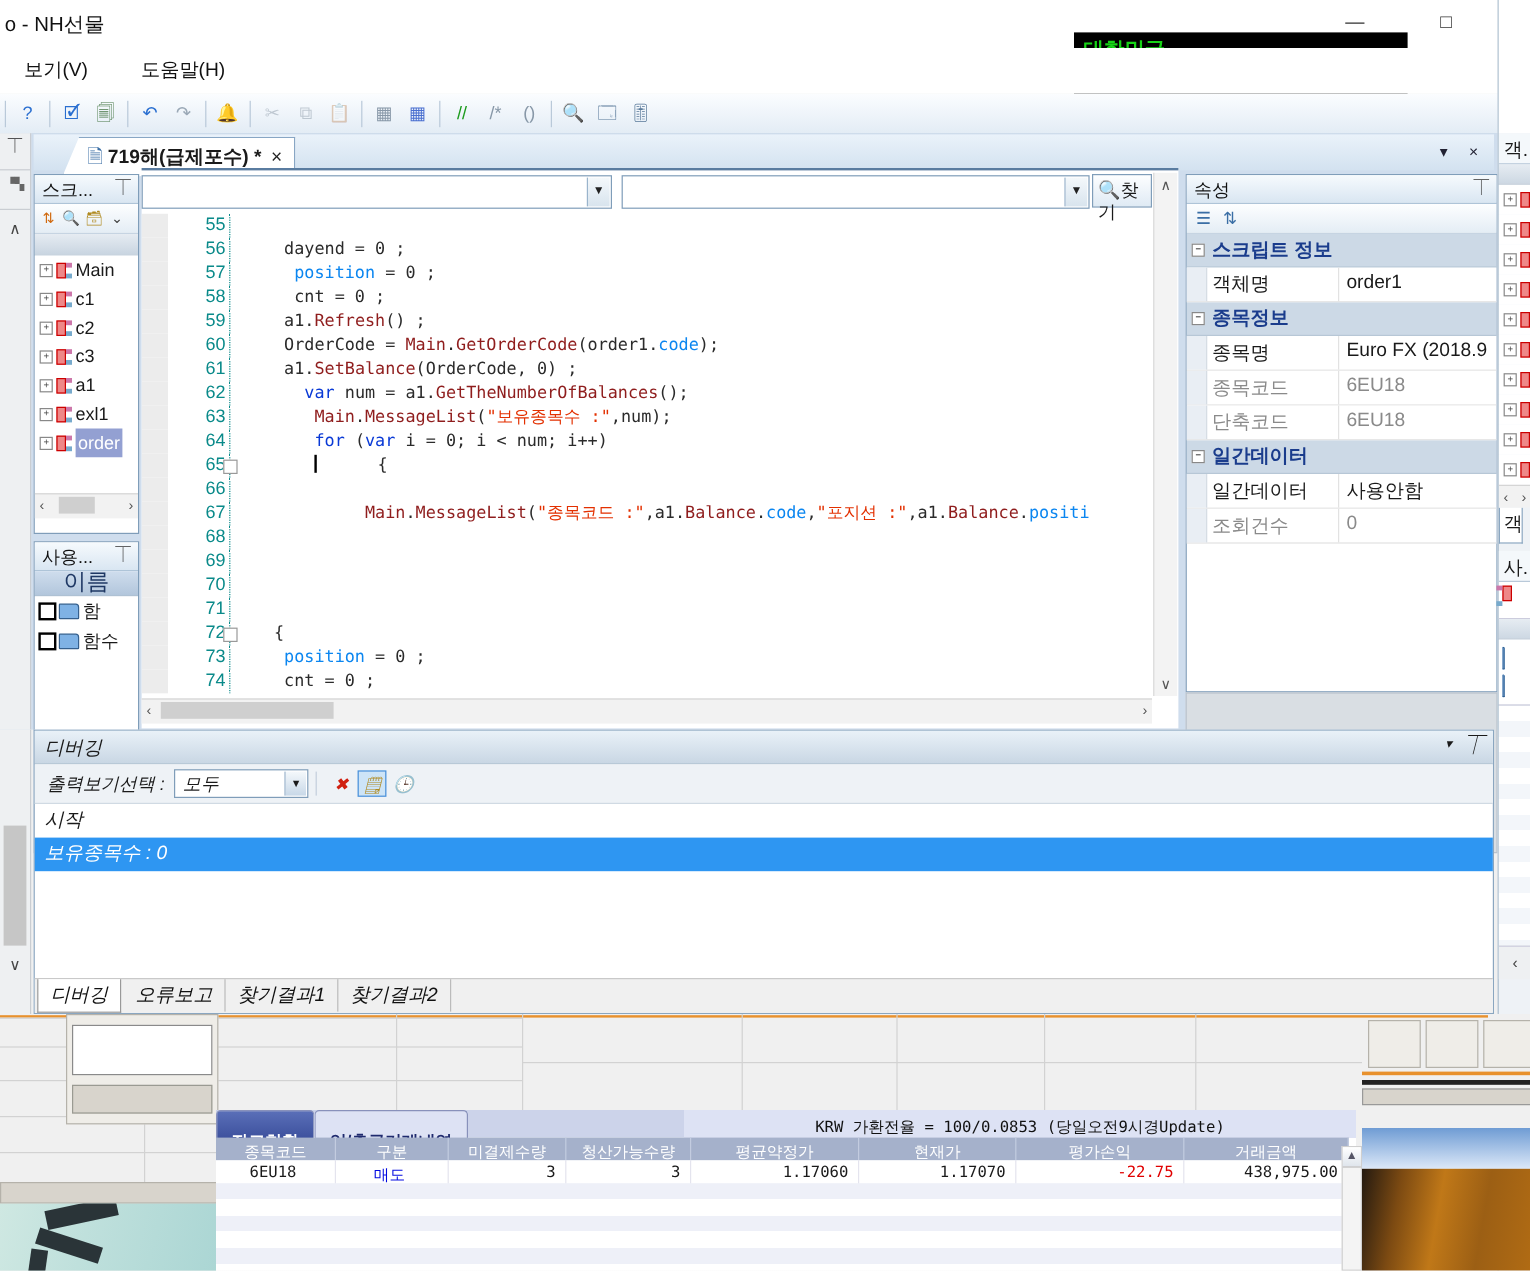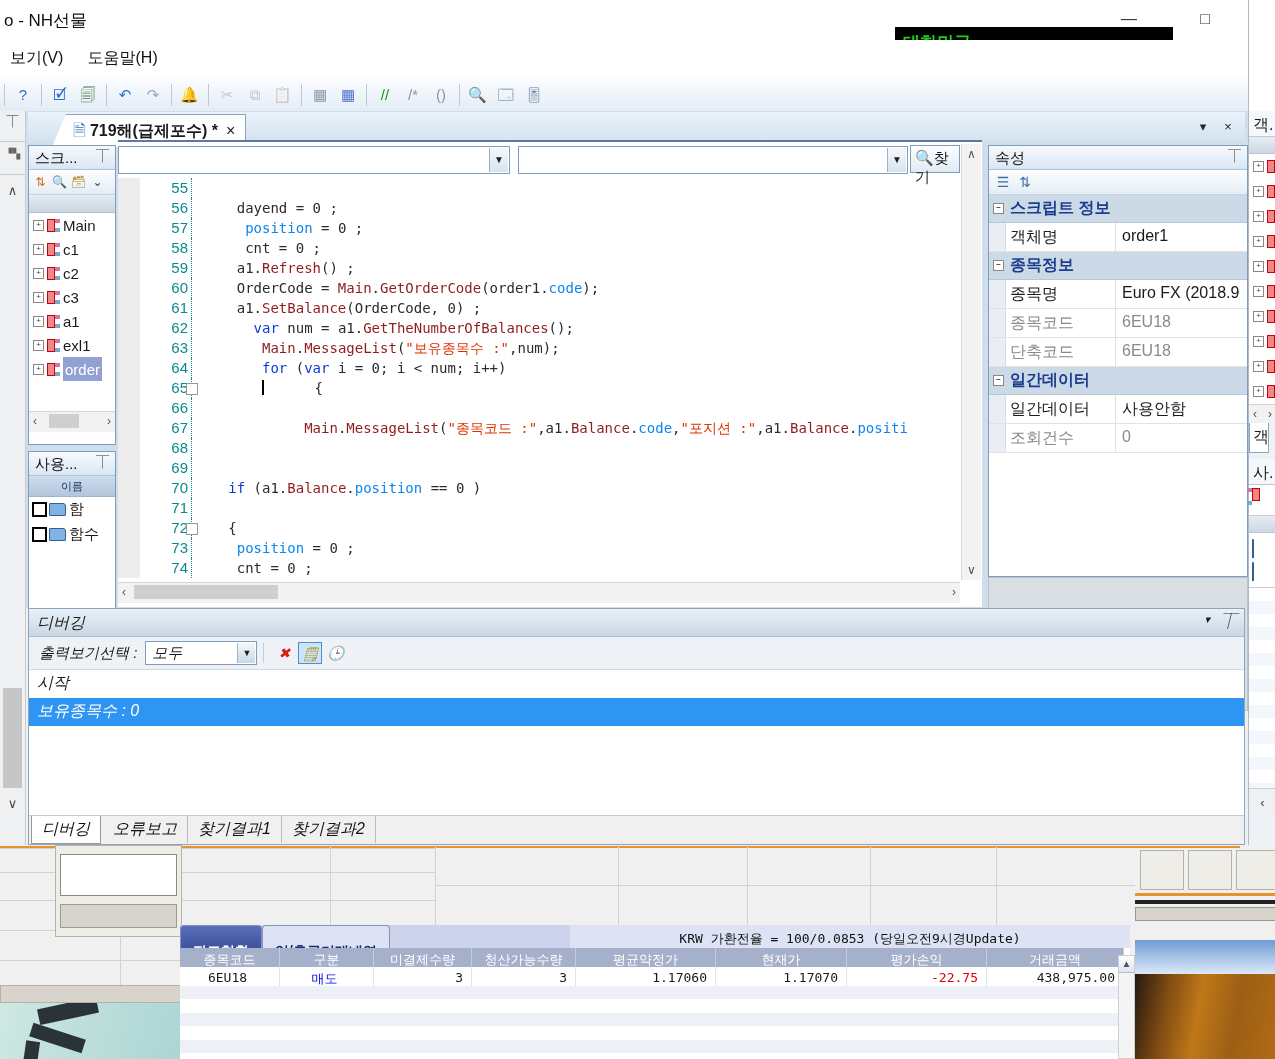--- a/index.html
+++ b/index.html
@@ -6,21 +6,21 @@
   body{width:1275px;height:1059px;position:relative;overflow:hidden;
        font-family:"Liberation Sans",sans-serif;background:#f0f0f0;font-size:15px;color:#1a1a1a;}
   .abs{position:absolute;}
   
   #titlebar{left:0;top:0;width:1275px;height:40px;background:#fff;}
   #title-text{left:4px;top:9px;font-size:17px;color:#111;}
   .wbtn{top:6px;width:34px;height:26px;text-align:center;line-height:26px;font-size:16px;color:#333;}
   #clock{left:895px;top:27px;width:278px;height:57px;background:#000;color:#17d417;
          font-family:"DejaVu Sans Mono",monospace;font-size:17px;font-weight:bold;line-height:26px;padding:2px 8px;box-sizing:border-box;white-space:nowrap;}
   #menubar{left:0;top:40px;width:1275px;height:38px;background:#fff;}
-  .menu-item{display:inline-block;padding:8px 10px;font-size:16px;color:#111;}
+  .menu-item{display:inline-block;padding:8px 20px;font-size:16px;color:#111;}
   #toolbar{left:0;top:78px;width:1275px;height:33px;background:linear-gradient(#fbfdff,#e3ecf5);
            border-bottom:1px solid #c3d3e3;display:flex;align-items:center;}
   .tbi{width:26px;height:24px;margin:0 1px;text-align:center;line-height:24px;font-size:15px;}
   .tbi.disabled{opacity:.35;}
   .tbsep{width:1px;height:22px;background:#b9c9d9;margin:0 4px;}
   
   #main{left:0;top:111px;width:1275px;height:497px;background:#cfdded;}
   .strip{background:#eef0f2;border-right:1px solid #c9cdd2;}
   .chev{color:#444;font-size:13px;text-align:center;}
   
@@ -48,21 +48,21 @@
   .cicon .r1{left:0;top:0;width:6px;height:11px;border:1px solid #c00;background:#e88;}
   .cicon .r2{right:0;top:0;width:5px;height:4px;background:#c7a;}
   .cicon .r3{right:0;bottom:0;width:5px;height:4px;background:#7ac;}
   .trow .lbl{font-size:15px;}
   .trow.sel .lbl{background:#93a0d2;color:#fff;padding:14px 2px;}
   .hscroll{height:20px;background:#f2f2f2;border-top:1px solid #d5d5d5;position:relative;}
   .hscroll .la,.hscroll .ra{position:absolute;top:2px;font-size:12px;color:#555;}
   .hscroll .la{left:4px;} .hscroll .ra{right:4px;}
   .hscroll .thumb{position:absolute;top:2px;height:14px;background:#cfcfcf;}
   #user-panel{left:28px;top:340px;width:86px;height:258px;}
-  #user-colhead{height:20px;background:linear-gradient(#cfdded,#b2c6dc);color:#1f3864;text-align:center;font-size:11px;line-height:20px;border-bottom:1px solid #9fb5ca;}
+  #user-colhead{height:20px;background:linear-gradient(#cfdded,#b2c6dc);color:#1f3864;text-align:center;font-size:19px;line-height:20px;border-bottom:1px solid #9fb5ca;}
   .urow{height:25px;display:flex;align-items:center;}
   .cb{width:11px;height:11px;border:2px solid #000;background:#fff;margin:0 2px 0 3px;flex:none;}
   .folder{width:15px;height:11px;background:#7fb2e5;border:1px solid #35608e;border-radius:1px 3px 1px 1px;margin-right:3px;flex:none;}
   
   #editor{left:118px;top:29px;width:864px;height:465px;background:#fff;border-top:2px solid #5a7ca0;}
   .combo{position:absolute;height:26px;background:#fff;border:1px solid #7f9db9;}
   .combo .drop{position:absolute;right:1px;top:1px;bottom:1px;width:18px;background:linear-gradient(#f4f8fb,#d8e4ee);border-left:1px solid #9ab4cc;
                text-align:center;font-size:10px;line-height:24px;color:#222;}
   #find-btn{position:absolute;height:28px;border:1px solid #7f9db9;background:linear-gradient(#fdfeff,#dfeaf4);
             font-size:15px;padding:3px 6px 0 4px;box-sizing:border-box;}
@@ -324,21 +324,21 @@
         <div class="cl"><span class="margin"></span><span class="ln">60</span><span class="gsep"></span><span class="code-text"><span class="d">    OrderCode = </span><span class="m">Main</span><span class="d">.</span><span class="m">GetOrderCode</span><span class="d">(order1.</span><span class="p">code</span><span class="d">);</span></span></div>
         <div class="cl"><span class="margin"></span><span class="ln">61</span><span class="gsep"></span><span class="code-text"><span class="d">    a1.</span><span class="m">SetBalance</span><span class="d">(OrderCode, 0) ;</span></span></div>
         <div class="cl"><span class="margin"></span><span class="ln">62</span><span class="gsep"></span><span class="code-text"><span class="d">      </span><span class="k">var</span><span class="d"> num = a1.</span><span class="m">GetTheNumberOfBalances</span><span class="d">();</span></span></div>
         <div class="cl"><span class="margin"></span><span class="ln">63</span><span class="gsep"></span><span class="code-text"><span class="d">       </span><span class="m">Main</span><span class="d">.</span><span class="m">MessageList</span><span class="d">(</span><span class="s">"보유종목수 :"</span><span class="d">,num);</span></span></div>
         <div class="cl"><span class="margin"></span><span class="ln">64</span><span class="gsep"></span><span class="code-text"><span class="d">       </span><span class="k">for</span><span class="d"> (</span><span class="k">var</span><span class="d"> i = 0; i &lt; num; i++)</span></span></div>
         <div class="cl"><span class="margin"></span><span class="ln">65</span><span class="gsep"><span class="fold"></span></span><span class="code-text"><span class="d">       </span><span class="caret"></span><span class="d">      {</span></span></div>
         <div class="cl"><span class="margin"></span><span class="ln">66</span><span class="gsep"></span></div>
         <div class="cl"><span class="margin"></span><span class="ln">67</span><span class="gsep"></span><span class="code-text"><span class="d">            </span><span class="m">Main</span><span class="d">.</span><span class="m">MessageList</span><span class="d">(</span><span class="s">"종목코드 :"</span><span class="d">,a1.</span><span class="m">Balance</span><span class="d">.</span><span class="p">code</span><span class="d">,</span><span class="s">"포지션 :"</span><span class="d">,a1.</span><span class="m">Balance</span><span class="d">.</span><span class="p">positi</span></span></div>
         <div class="cl"><span class="margin"></span><span class="ln">68</span><span class="gsep"></span><span class="code-text"></span></div>
         <div class="cl"><span class="margin"></span><span class="ln">69</span><span class="gsep"></span><span class="code-text"></span></div>
-        <div class="cl"><span class="margin"></span><span class="ln">70</span><span class="gsep"></span><span class="code-text"><span class="d">   </span><span class="k">if</span><span class="d"> (a1.</span><span class="m">Balance</span><span class="d">.</span><span class="p">position</span><span class="d"> == 0 )</span></span></div>
+        <div class="cl"><span class="margin"></span><span class="ln">70</span><span class="gsep"></span></div>
         <div class="cl"><span class="margin"></span><span class="ln">71</span><span class="gsep"></span><span class="code-text"></span></div>
         <div class="cl"><span class="margin"></span><span class="ln">72</span><span class="gsep"><span class="fold"></span></span><span class="code-text"><span class="d">   {</span></span></div>
         <div class="cl"><span class="margin"></span><span class="ln">73</span><span class="gsep"></span><span class="code-text"><span class="d">    </span><span class="p">position</span><span class="d"> = 0 ;</span></span></div>
         <div class="cl"><span class="margin"></span><span class="ln">74</span><span class="gsep"></span><span class="code-text"><span class="d">    cnt = 0 ;</span></span></div>
       </div>
     <div class="vscroll" style="left:843px;top:2px;height:436px">
         <span class="ua">∧</span>
         <span class="da">∨</span>
       </div>
     <div class="hscroll abs" style="left:0;top:440px;width:842px">

